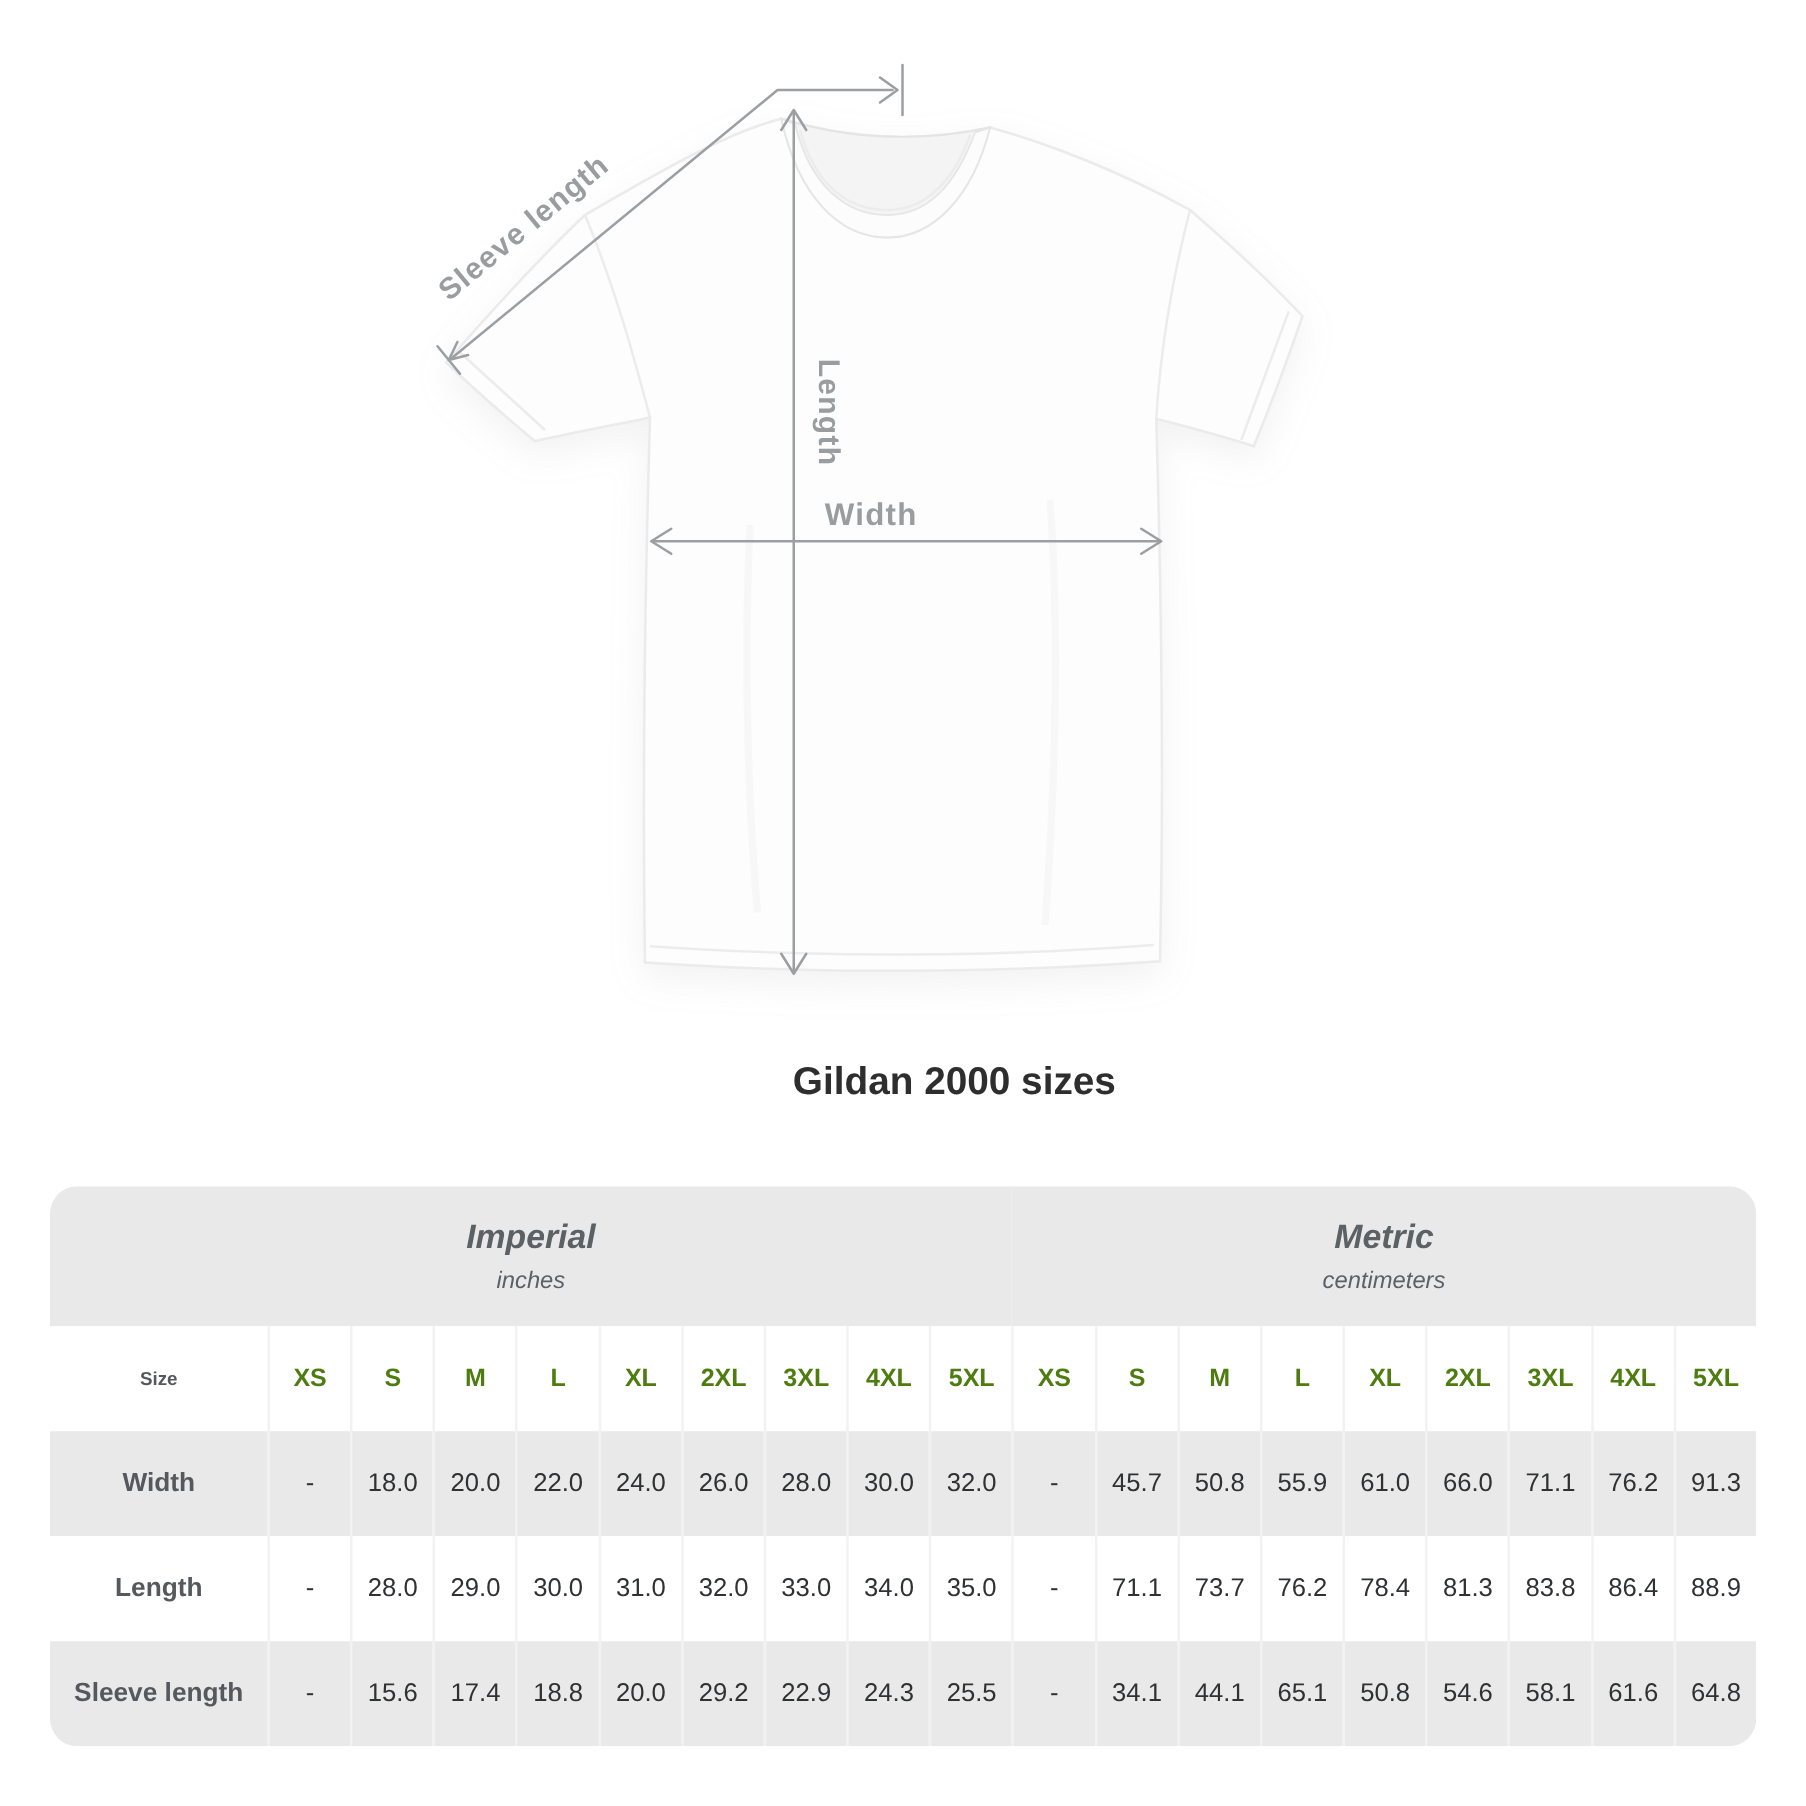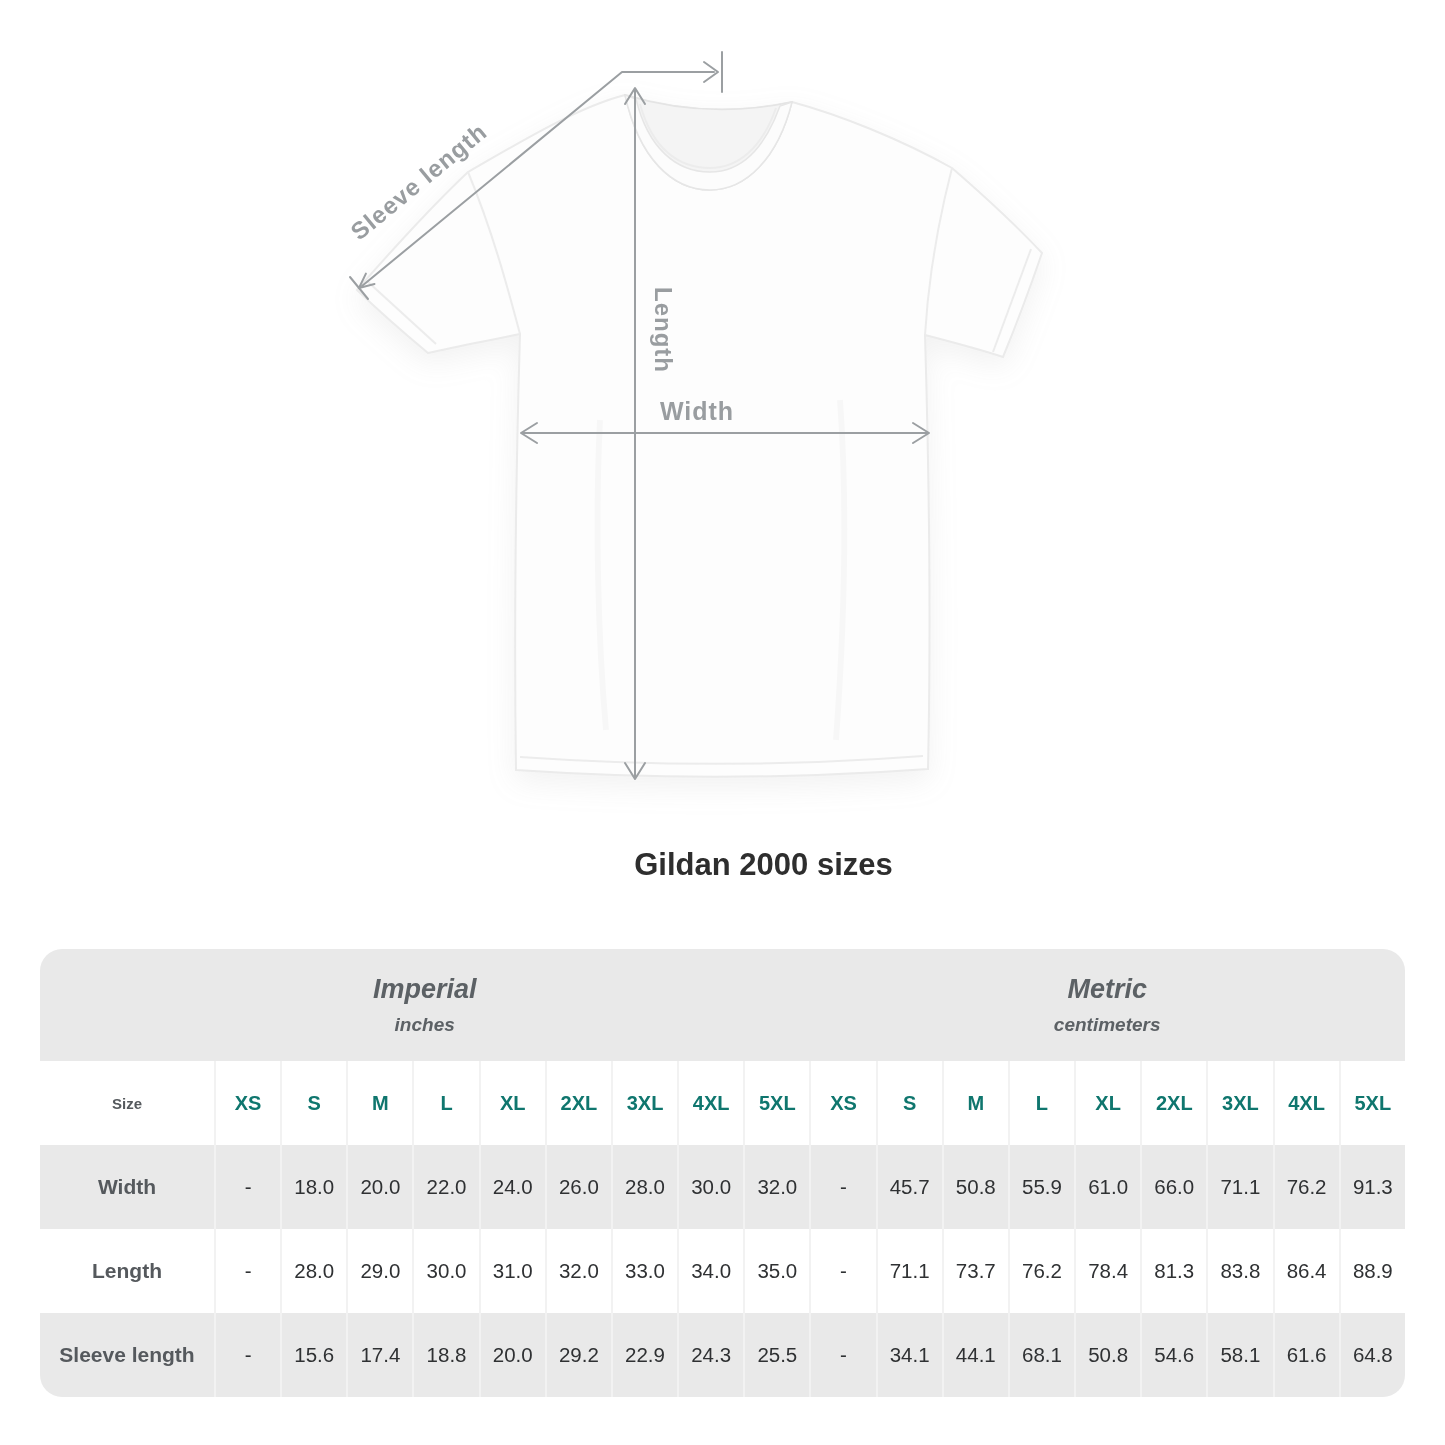--- a/index.html
+++ b/index.html
@@ -31,23 +31,23 @@
     border-radius:22px;overflow:hidden;
   }
   table{width:100%;border-collapse:separate;border-spacing:0;table-layout:fixed;}
   col.c-label{width:174px;}
   th,td{padding:0;text-align:center;vertical-align:middle;}
 
   .r-group th{
     background:#e9e9e9;height:112px;color:#5c6165;font-style:italic;margin-top:35px;
   }
   .g-title{font-size:27px;font-weight:bold;}
-  .g-sub{font-size:19px;font-weight:bold;margin-top:9px;}
-
-  .r-sizes th{background:#ffffff;height:84px;font-size:20px;font-weight:bold;color:#0f766e;}
+  .g-sub{font-size:19px;font-weight:normal;margin-top:9px;}
+
+  .r-sizes th{background:#ffffff;height:84px;font-size:20px;font-weight:bold;color:#4d7c0f;}
   .r-sizes th:not(:first-child){border-left:2px solid #f2f2f2;}
   .r-sizes th.lbl{font-size:15px;color:#55595d;}
 
   tbody tr{height:84px;}
   tbody tr.alt{background:#e9e9e9;}
   tbody tr:not(.alt){background:#ffffff;}
   tbody th.row-label{font-size:21px;font-weight:bold;color:#55595d;}
   tbody td{font-size:20.5px;color:#2f3133;}
   tbody tr > *:not(:first-child){border-left:2px solid #f2f2f2;}
 </style>
@@ -237,21 +237,21 @@
           <td>17.4</td>
           <td>18.8</td>
           <td>20.0</td>
           <td>29.2</td>
           <td>22.9</td>
           <td>24.3</td>
           <td>25.5</td>
           <td>-</td>
           <td>34.1</td>
           <td>44.1</td>
-          <td>68.1</td>
+          <td>65.1</td>
           <td>50.8</td>
           <td>54.6</td>
           <td>58.1</td>
           <td>61.6</td>
           <td>64.8</td>
         </tr>
       </tbody>
   </table>
 </div>
 

